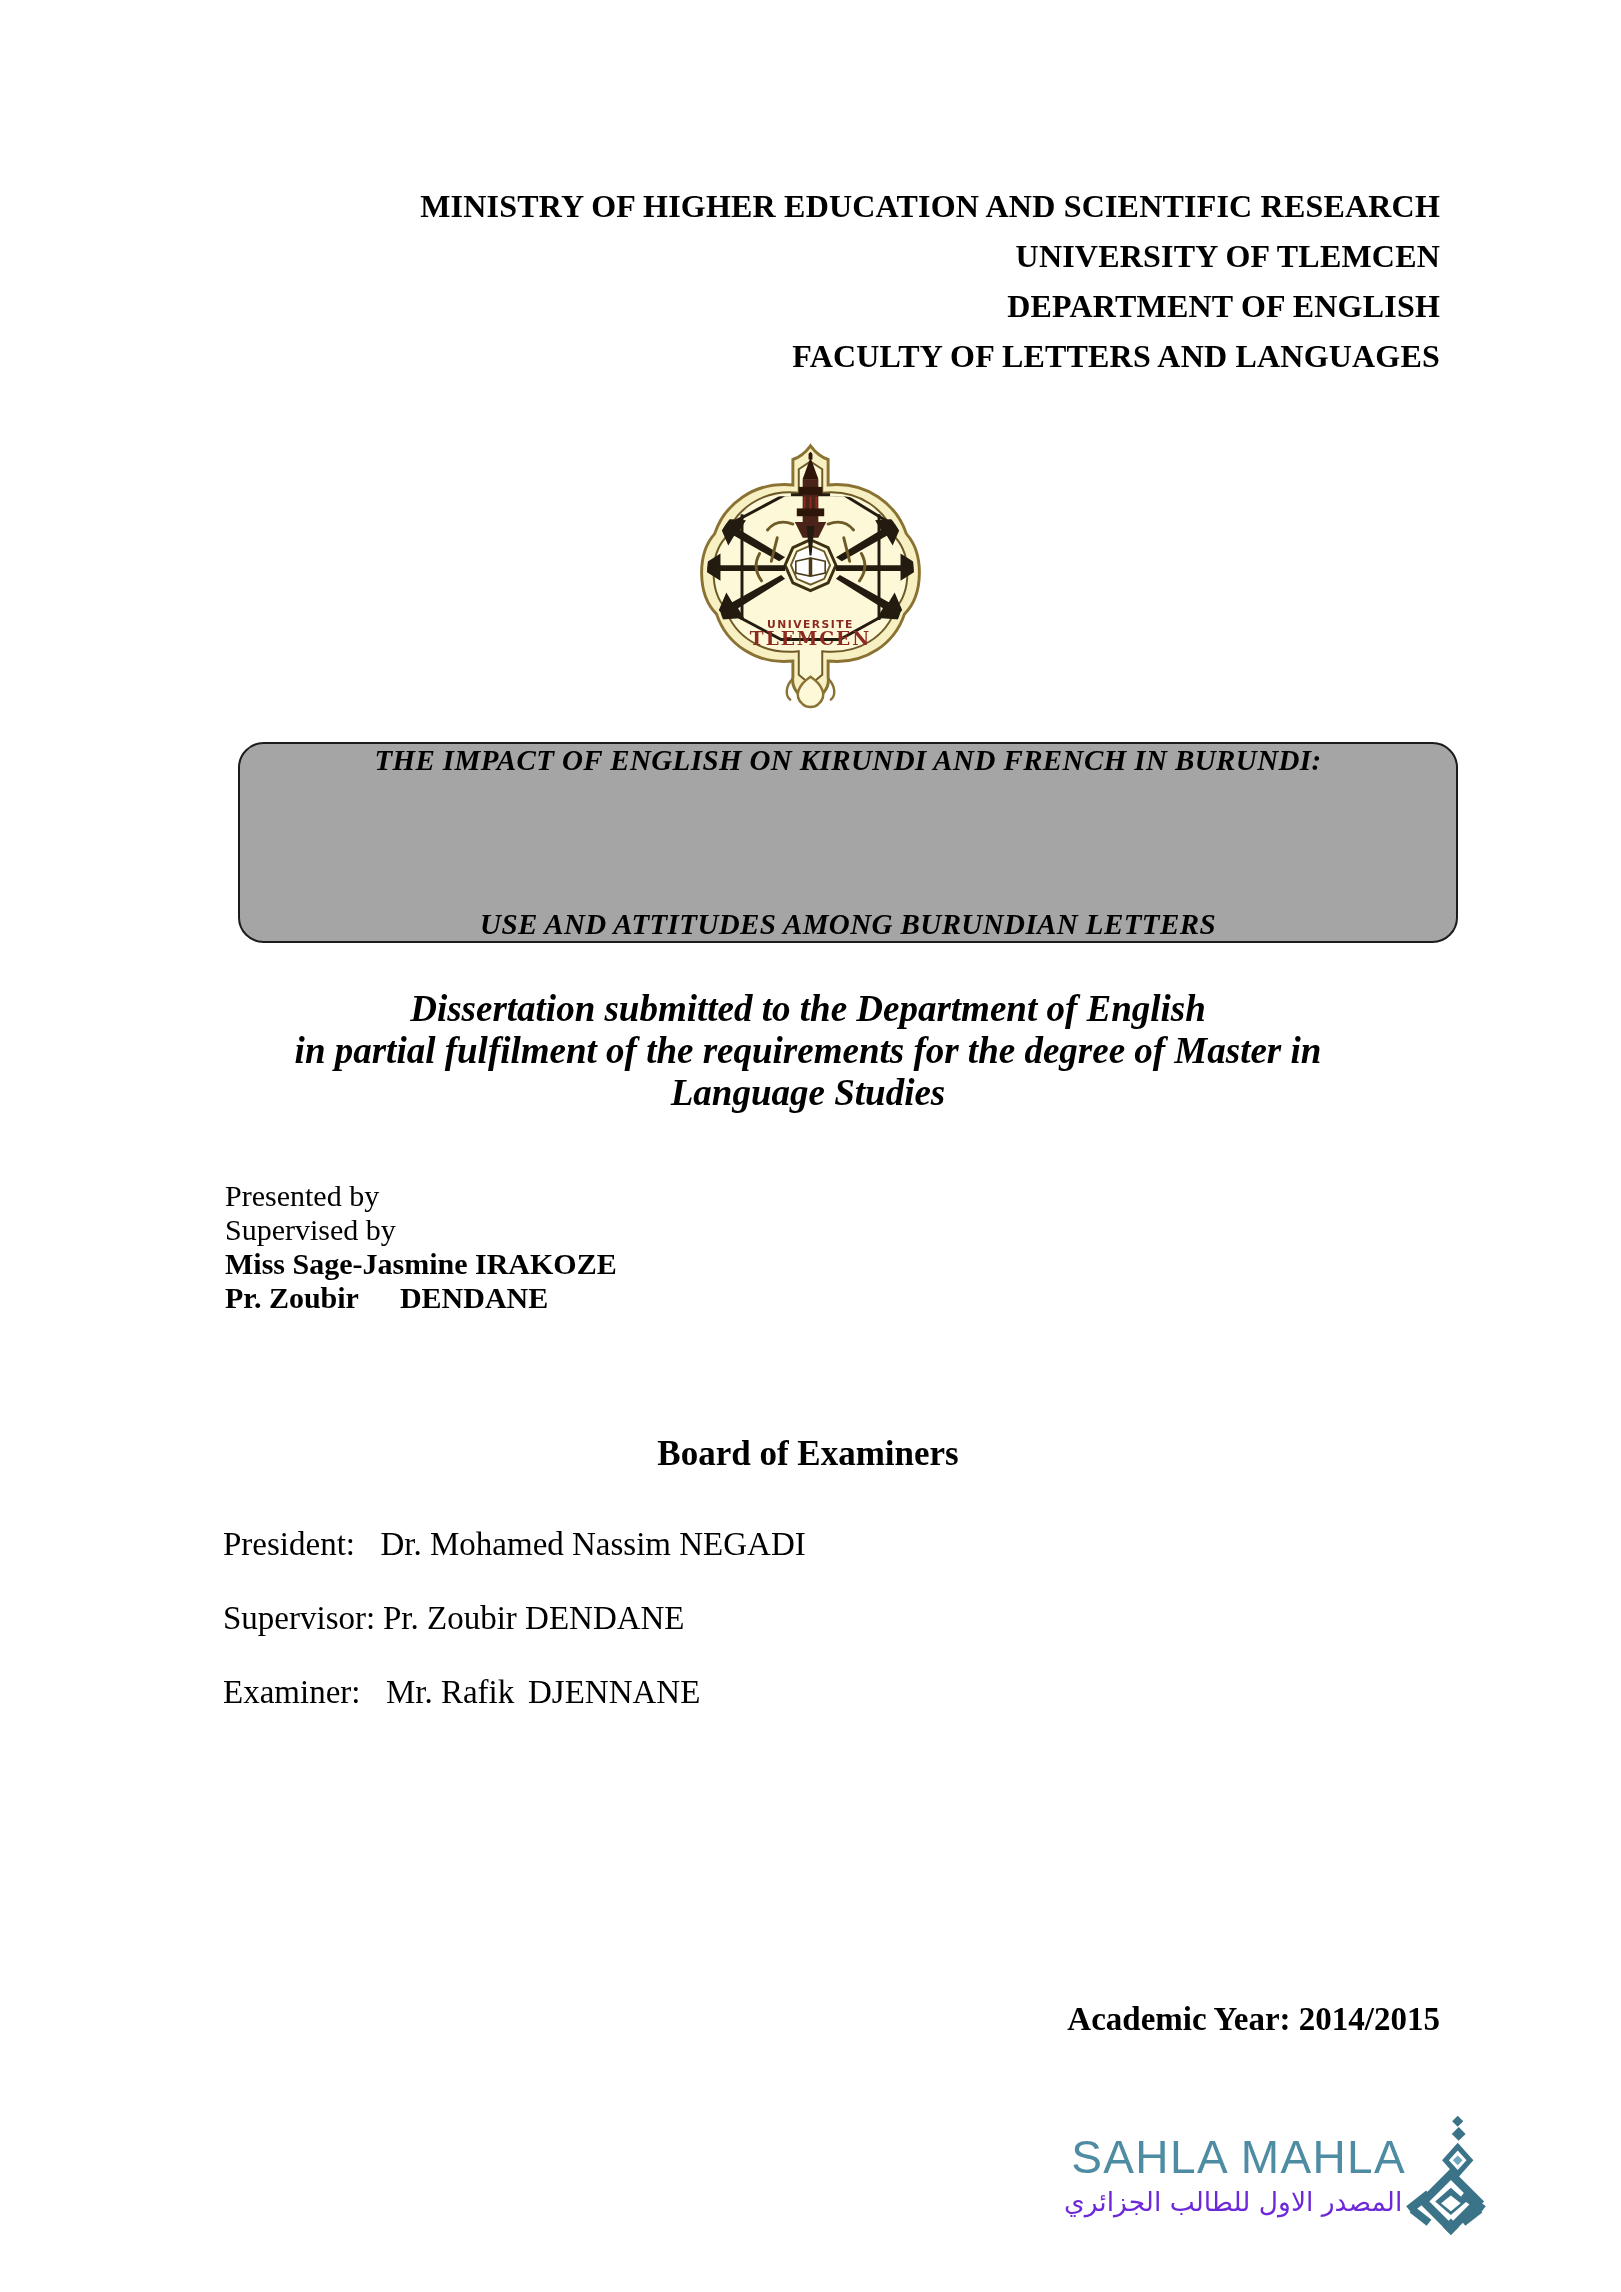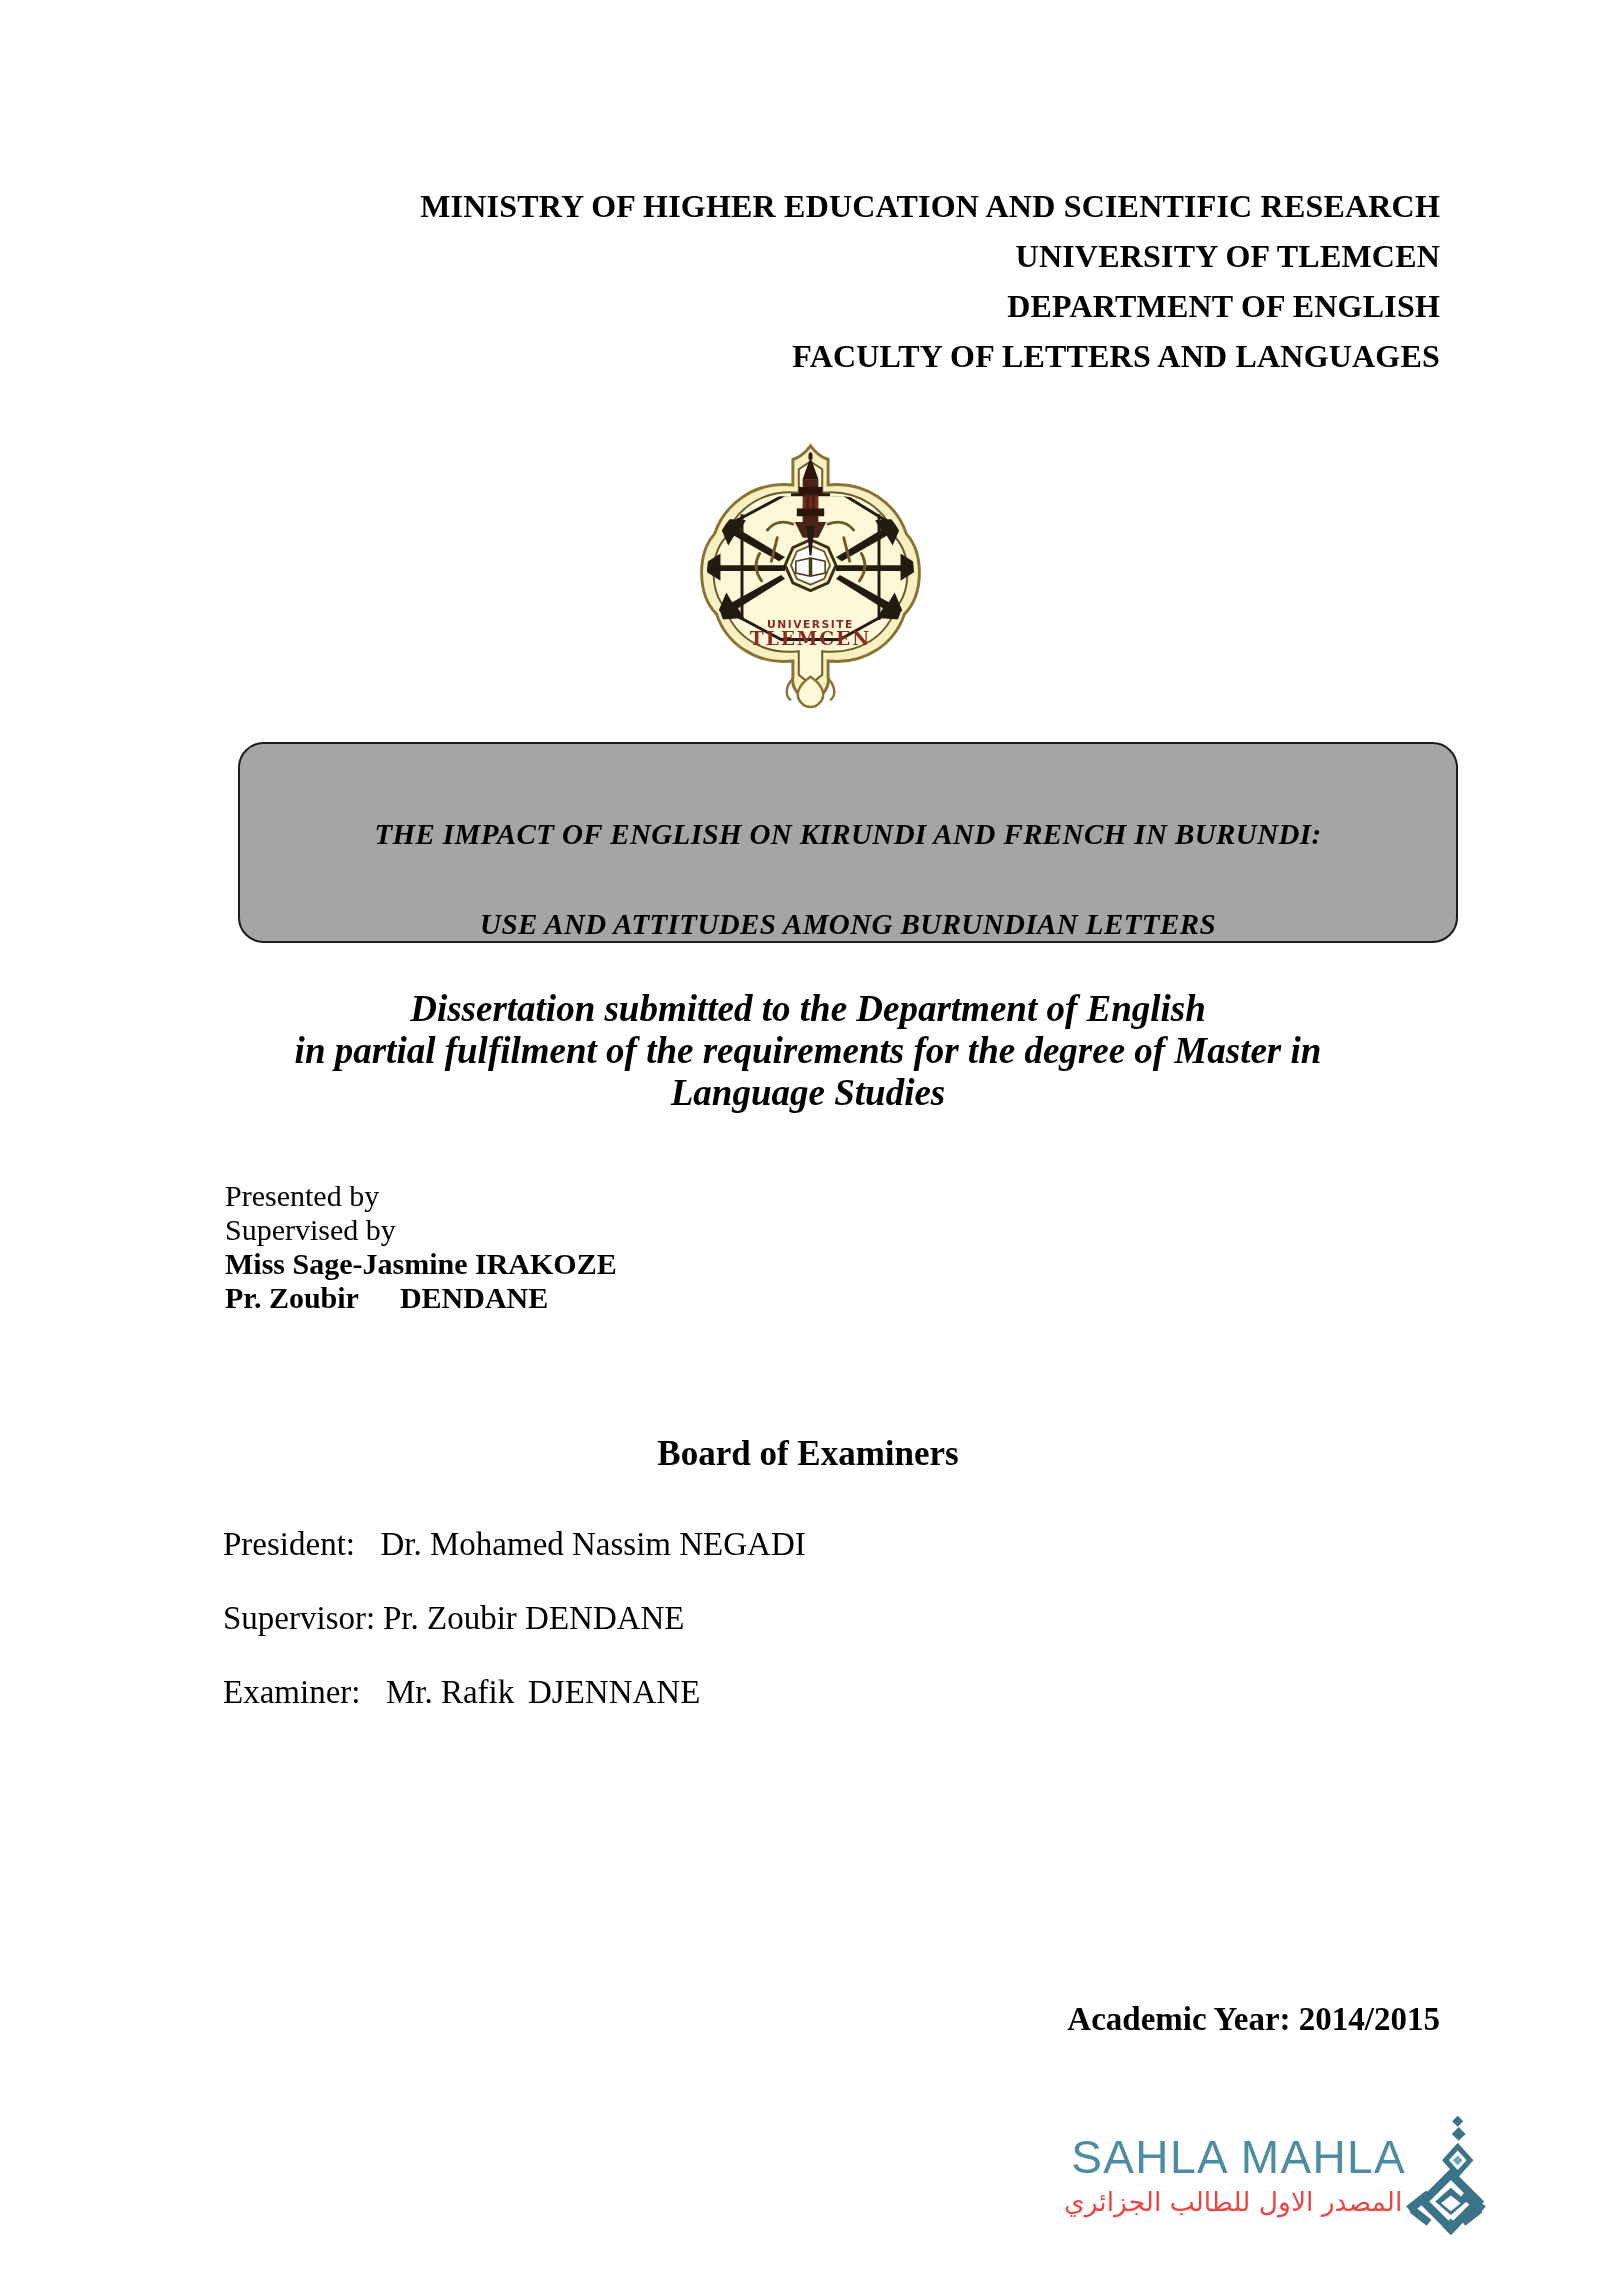--- a/index.html
+++ b/index.html
@@ -61,21 +61,21 @@
     top: 742px;
     left: 238px;
     width: 1220px;
     height: 201px;
     background: #a5a5a5;
     border: 2px solid #1c1c1c;
     border-radius: 25.5px;
     box-sizing: border-box;
     display: flex;
     flex-direction: column;
-    justify-content: flex-end;
+    justify-content: space-between;
     align-items: center;
   }
   .title-line {
     font-weight: bold;
     font-style: italic;
     font-size: 29px;
     letter-spacing: 0.4px;
     white-space: nowrap;
     text-align: center;
   }
@@ -179,21 +179,21 @@
     font-family: "Liberation Sans", "DejaVu Sans", sans-serif;
     font-size: 46px;
     letter-spacing: 1.4px;
     color: #4d8ca2;
     line-height: 49px;
     white-space: nowrap;
   }
   .wm-sub {
     font-family: "DejaVu Sans", "Liberation Sans", sans-serif;
     font-size: 26.5px;
-    color: #ef4444;
+    color: #6d28d9;
     direction: rtl;
     line-height: 37px;
     white-space: nowrap;
     margin-top: 1px;
     margin-right: 3.9px;
   }
   .wm-mark {
     width: 90px;
     height: 120px;
     margin-left: -5.9px;

